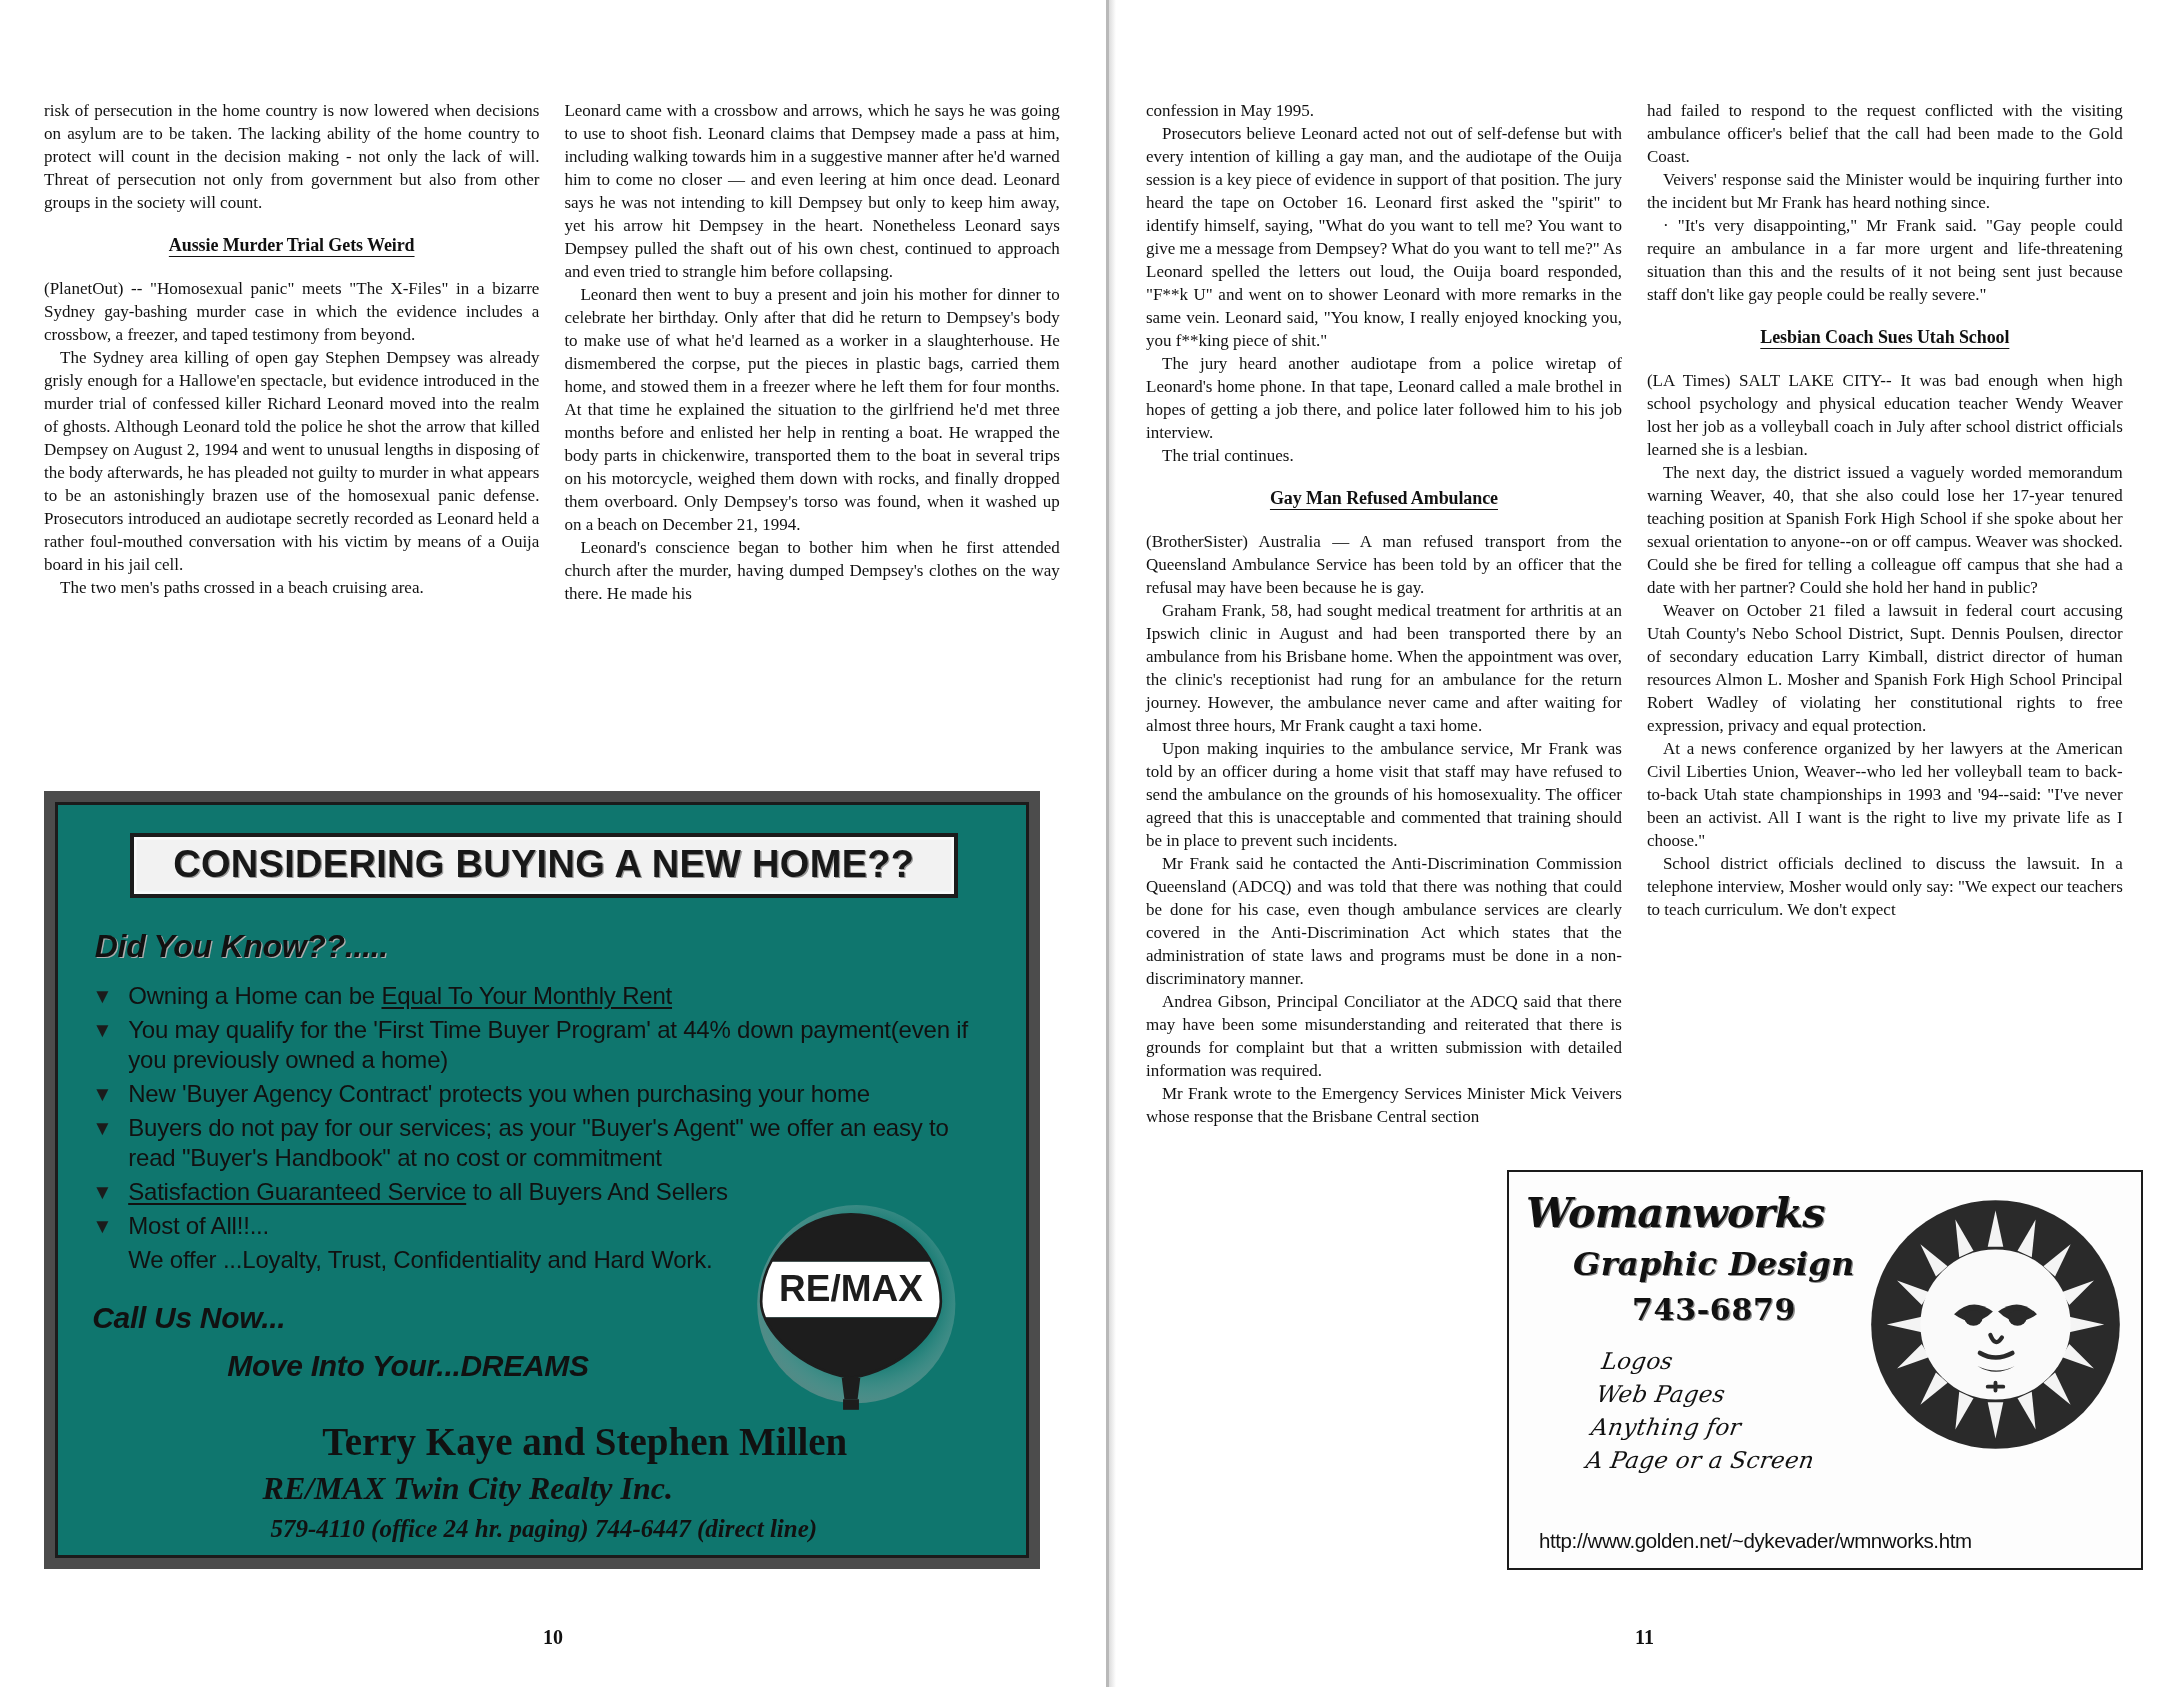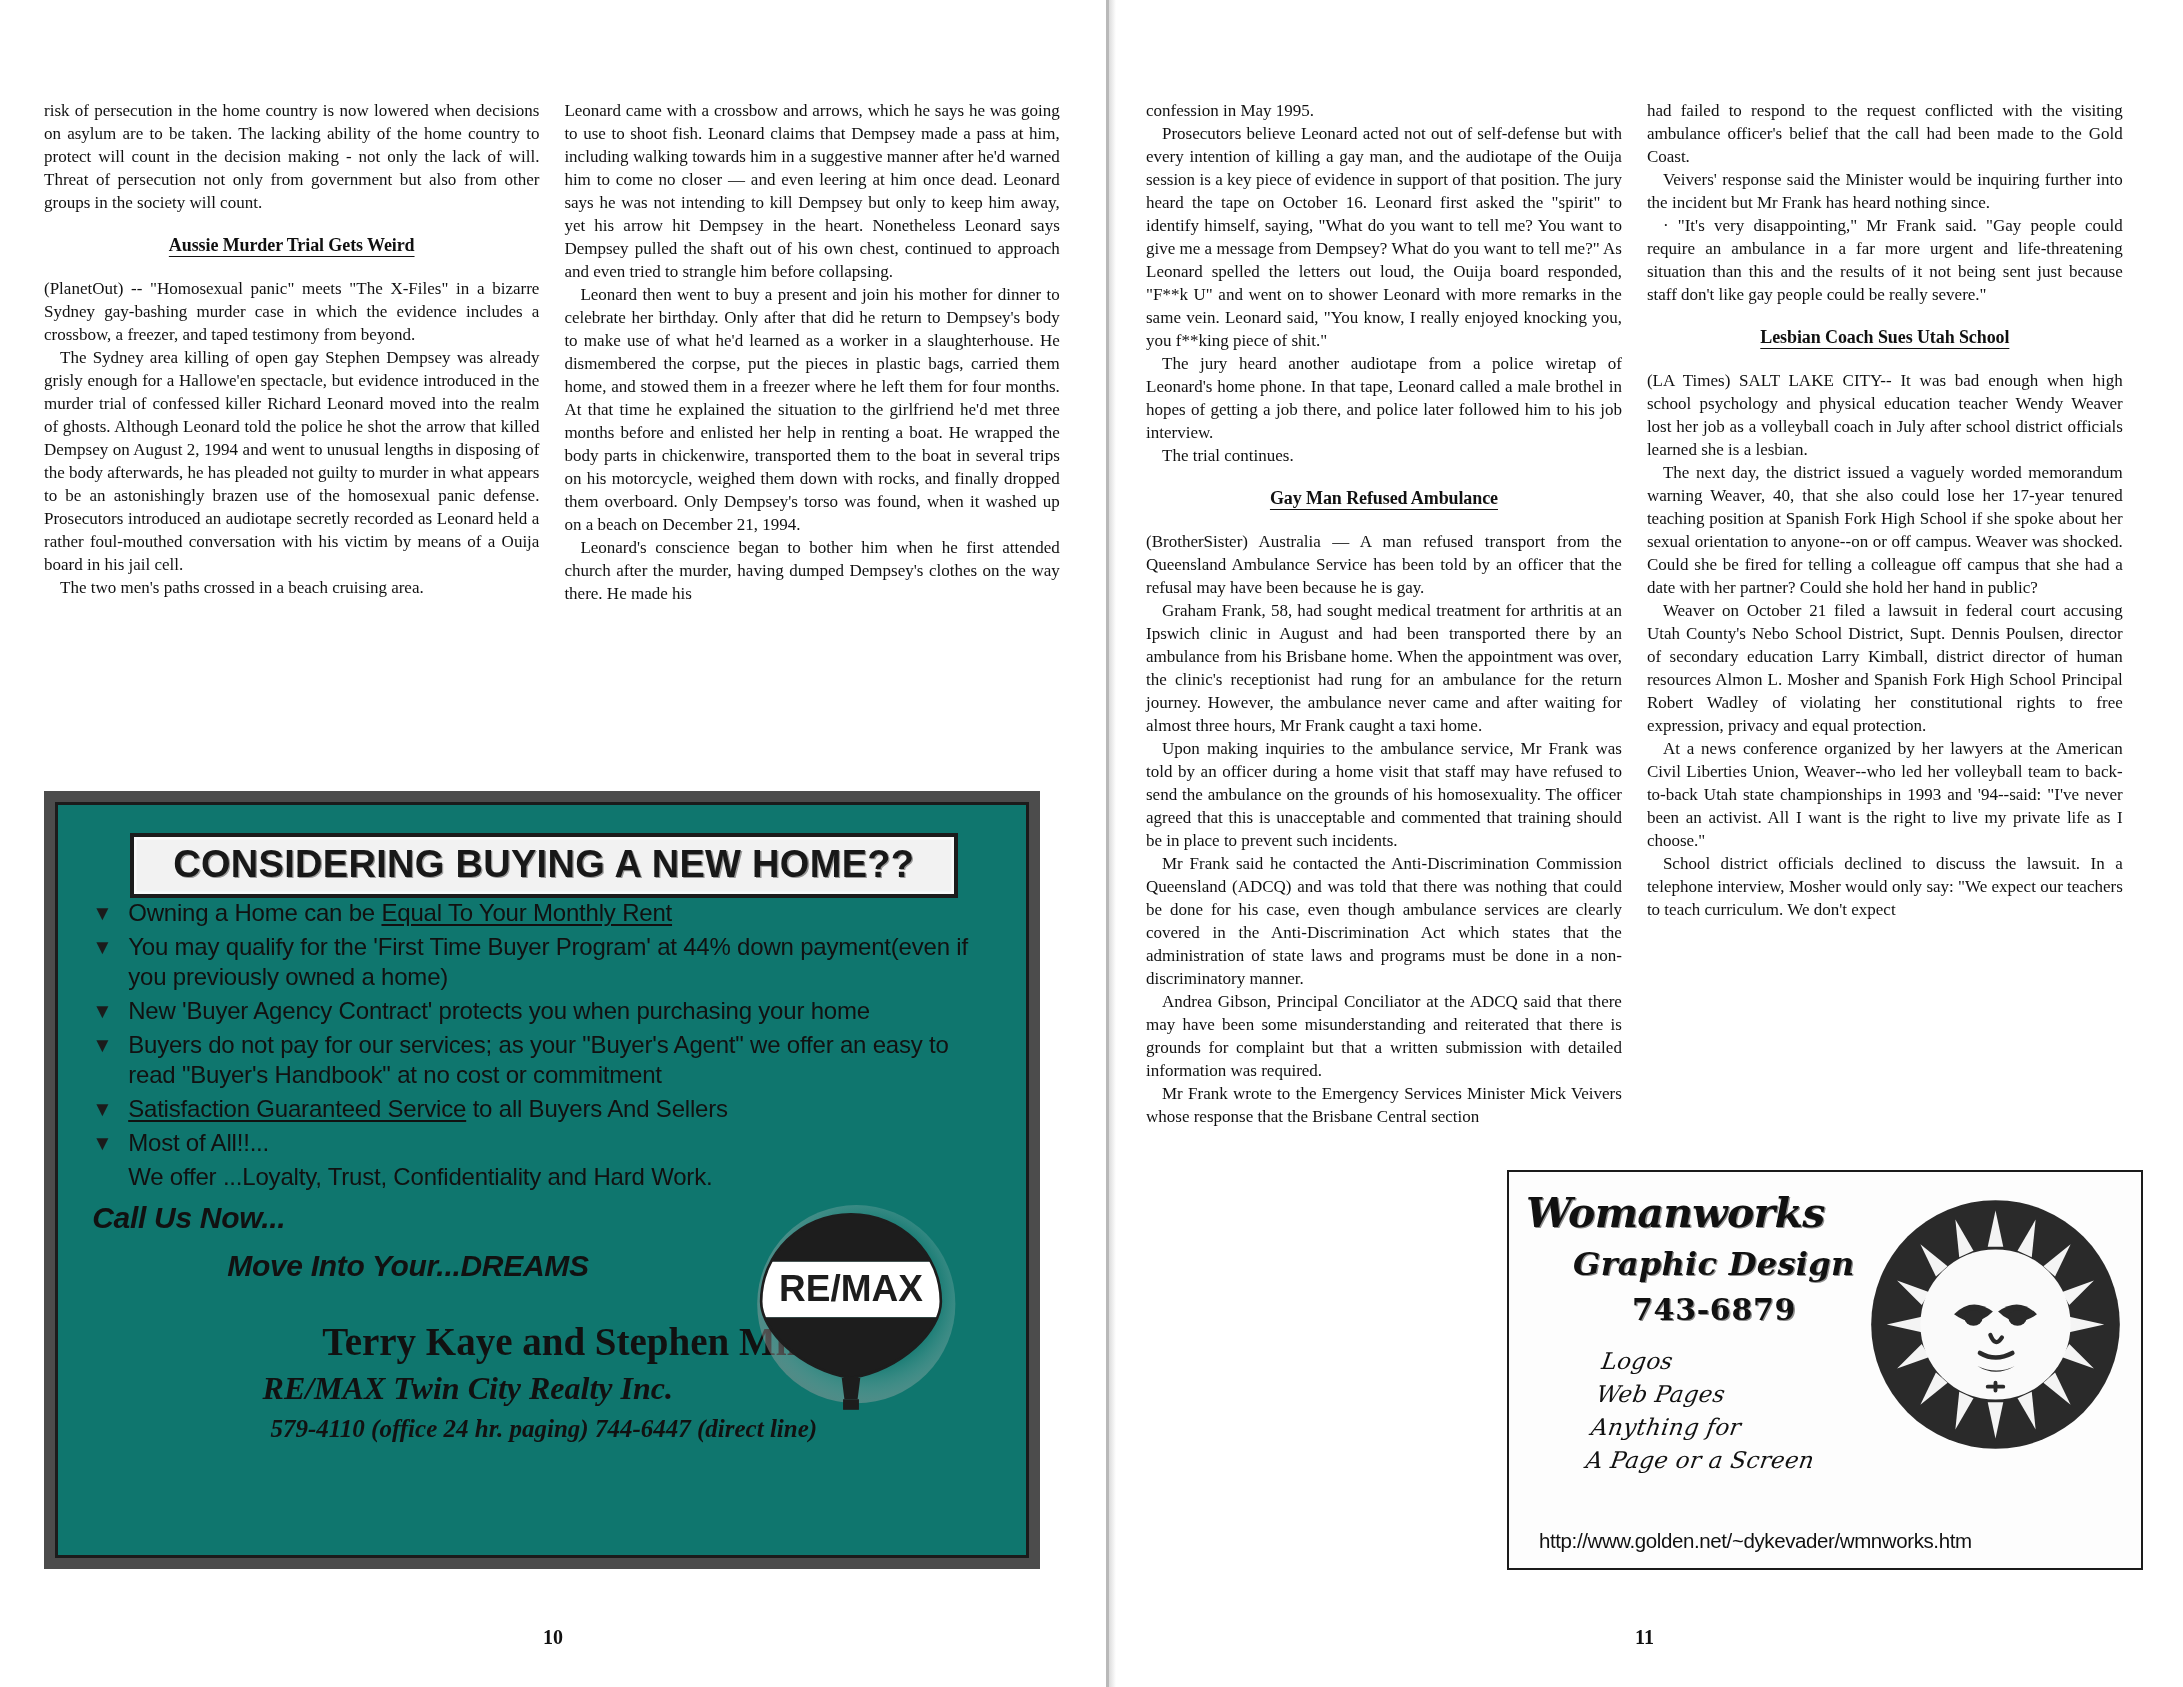--- a/index.html
+++ b/index.html
@@ -122,21 +122,21 @@
   }
   .bullets li .btxt{flex:1 1 auto;}
   .u{text-decoration:underline;text-underline-offset:3.3px;}
   .bullets li.nobullet .tri{visibility:hidden;}
 
   .callus{
     font-family:"Liberation Sans", sans-serif;
     font-style:italic;
     font-weight:bold;
     font-size:30px;
-    margin:9px 0 0 4px;
+    margin:26px 0 0 4px;
     letter-spacing:-0.3px;
   }
   .dreams{
     font-family:"Liberation Sans", sans-serif;
     font-style:italic;
     font-weight:bold;
     font-size:30px;
     margin:13.2px 0 0 139px;
     letter-spacing:-0.3px;
   }
@@ -256,20 +256,21 @@
       </div>
     </div>
 
     <div class="remax-ad">
       <div class="remax-inner">
 
         <div class="remax-title-box">
           <span class="remax-title">CONSIDERING BUYING A NEW HOME??</span>
         </div>
 
+        <div class="didyouknow">Did You Know??.....</div>
 
         <ul class="bullets">
           <li>
             <span class="tri">▼</span>
             <span class="btxt"><span>Owning a Home can be </span><span class="u">Equal To Your Monthly Rent</span></span>
           </li>
           <li>
             <span class="tri">▼</span>
             <span class="btxt">You may qualify for the 'First Time Buyer Program' at 44% down payment(even if you previously owned a home)</span>
           </li>

